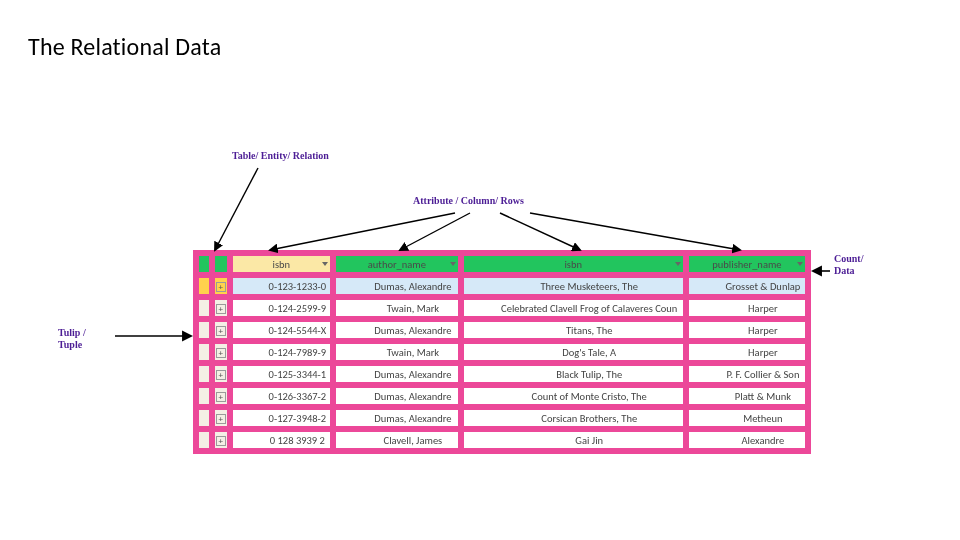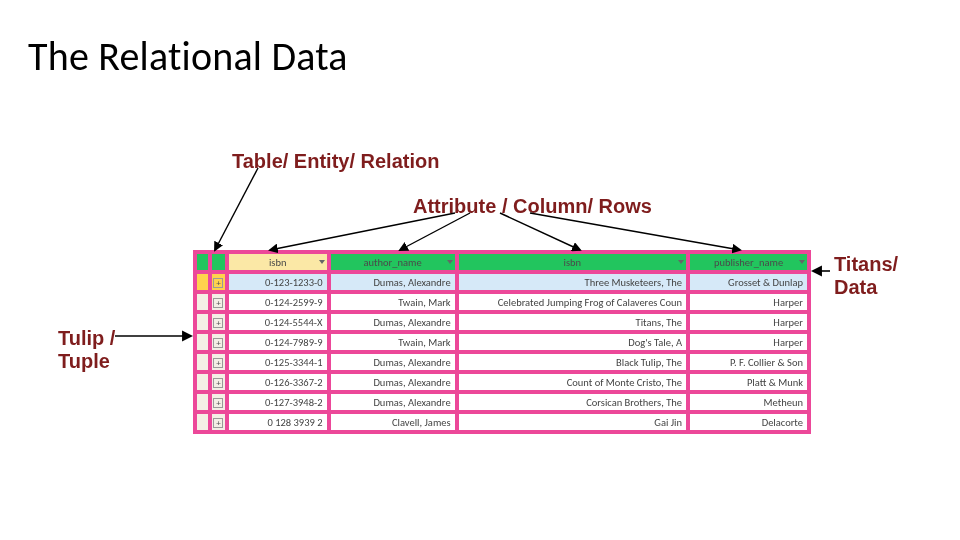--- a/index.html
+++ b/index.html
@@ -10,49 +10,49 @@
     background: #fff;
     font-family: Calibri, "Segoe UI", Arial, sans-serif;
     color: #000;
     overflow: hidden;
   }
   h1 {
     position: absolute;
     left: 28px;
     top: 32px;
     margin: 0;
-    font-size: 40px;
+    font-size: 24px;
     font-weight: 400;
     letter-spacing: 0.2px;
   }
   .label {
     position: absolute;
-    font-family: Liberation Sans, sans-serif;
-    font-size: 20px;
+    font-family: Liberation Serif, serif;
+    font-size: 10px;
     font-weight: 700;
-    color: #7f1d1d;
+    color: #4c1d95;
   }
   #lbl-table   { left: 232px; top: 150px; }
   #lbl-attr    { left: 413px; top: 195px; }
   #lbl-values  { left: 834px; top: 253px; line-height: 1.15; }
   #lbl-rows    { left: 58px;  top: 327px; line-height: 1.15; }
 
   
   .sheet {
     position: absolute;
     left: 193px;
     top: 250px;
     width: 618px;
     border-collapse: collapse;
     font-family: "Segoe UI", Calibri, Arial, sans-serif;
     font-size: 10.5px;
     color: #444;
   }
   .sheet th, .sheet td {
-    border: 4px solid #ec4899;
+    border: 6px solid #ec4899;
     padding: 1px 4px 1px 4px;
     height: 14px;
     white-space: nowrap;
     overflow: hidden;
     vertical-align: middle;
   }
   .sheet thead th {
     background: #22c55e;
     font-weight: 400;
     color: #4a4a4a;
@@ -86,40 +86,40 @@
   .sheet tbody tr.sel th { background: #ffd24d; }
   .sheet tbody tr.sel td { background: #d6e9f8; }
   .sheet tbody th .plus {
     display: inline-block;
     width: 8px; height: 8px;
     border: 1px solid #9a9a9a;
     font-size: 9px;
     line-height: 7px;
     color: #555;
   }
-  .sheet td { text-align: right; padding-left: 36px; }
+  .sheet td { text-align: center; padding-left: 36px; }
   .sheet .isbnhdr { background: #fbe8a6 !important; }
 
   
   svg.ov {
     position: absolute;
     left: 0; top: 0;
     width: 960px; height: 540px;
     pointer-events: none;
   }
 </style>
 </head>
 <body>
 
 <h1>The Relational Data</h1>
 
 <div class="label" id="lbl-table">Table/ Entity/ Relation</div>
 <div class="label" id="lbl-attr">Attribute / Column/ Rows</div>
 <div class="label" id="lbl-values">
-  <span>Titans/</span><br>
+  <span>Count/</span><br>
   <span>Data</span>
 </div>
 <div class="label" id="lbl-rows">
   <span>Tulip /</span><br>
   <span>Tuple</span>
 </div>
 
 <table class="sheet">
   <thead>
     <tr>
@@ -150,21 +150,21 @@
         <td>0-123-1233-0</td>
         <td>Dumas, Alexandre</td>
         <td>Three Musketeers, The</td>
         <td>Grosset &amp; Dunlap</td>
       </tr>
       <tr>
         <th></th>
         <th><span class="plus">+</span></th>
         <td>0-124-2599-9</td>
         <td>Twain, Mark</td>
-        <td>Celebrated Jumping Frog of Calaveres Coun</td>
+        <td>Celebrated Clavell Frog of Calaveres Coun</td>
         <td>Harper</td>
       </tr>
       <tr>
         <th></th>
         <th><span class="plus">+</span></th>
         <td>0-124-5544-X</td>
         <td>Dumas, Alexandre</td>
         <td>Titans, The</td>
         <td>Harper</td>
       </tr>
@@ -199,21 +199,21 @@
         <td>Dumas, Alexandre</td>
         <td>Corsican Brothers, The</td>
         <td>Metheun</td>
       </tr>
       <tr>
         <th></th>
         <th><span class="plus">+</span></th>
         <td>0 128 3939 2</td>
         <td>Clavell, James</td>
         <td>Gai Jin</td>
-        <td>Delacorte</td>
+        <td>Alexandre</td>
       </tr>
     </tbody>
 </table>
 
 <svg class="ov" viewBox="0 0 960 540">
   <defs>
     <marker id="ah" viewBox="0 0 10 10" refX="8" refY="5" markerWidth="7" markerHeight="7" orient="auto-start-reverse">
       <path d="M 0 0 L 10 5 L 0 10 z" fill="#000"></path>
     </marker>
   </defs>

